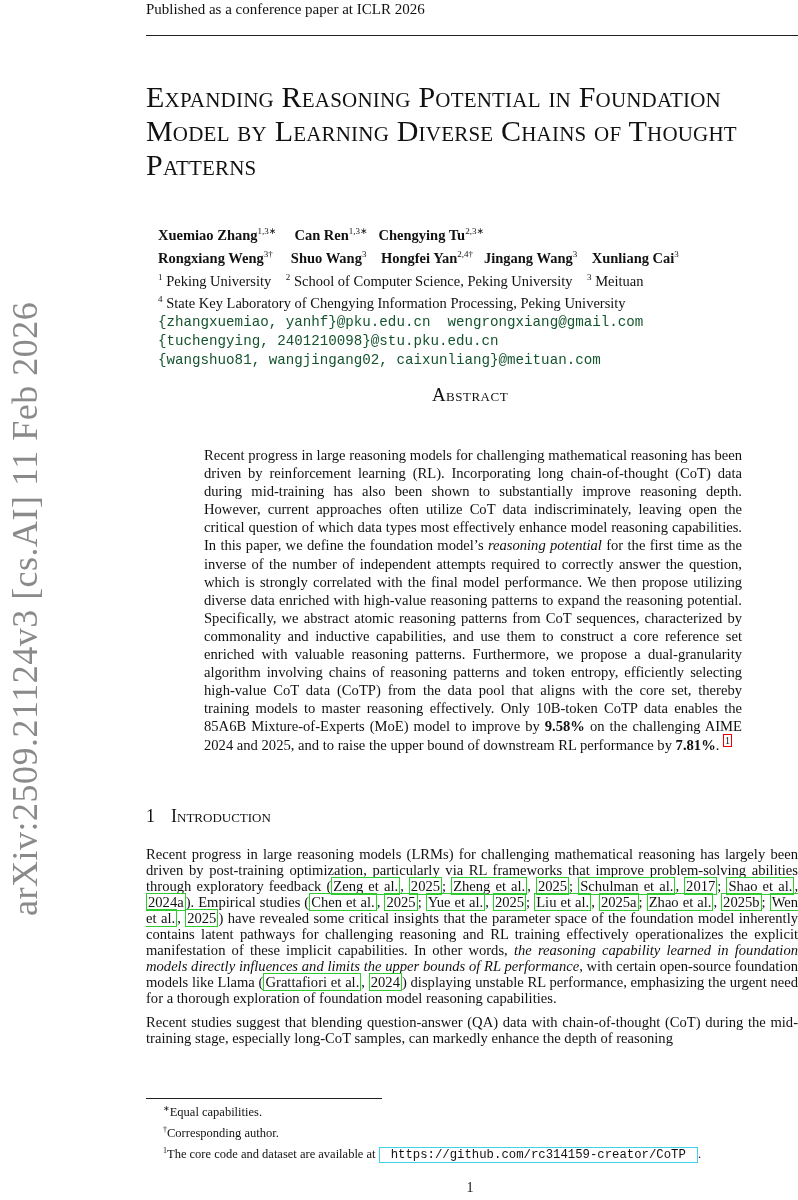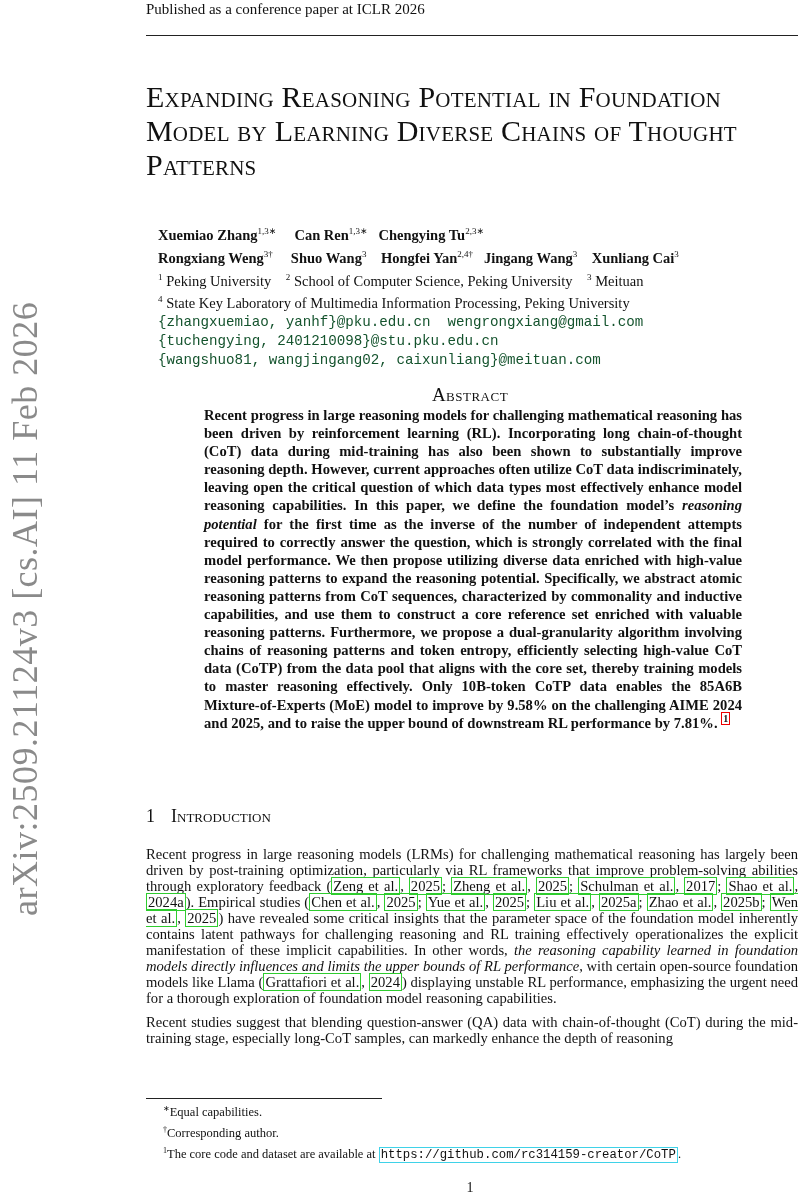--- a/index.html
+++ b/index.html
@@ -12,34 +12,34 @@
            letter-spacing:0.5px; }
   .title { position:absolute; left:146px; top:80px; width:660px; font-size:30px; line-height:34px;
            font-variant:small-caps; letter-spacing:0.2px; }
   .authors { position:absolute; left:158px; top:222px; width:640px; font-size:14.5px; line-height:19px; }
   .authors b { font-weight:bold; }
   .authors sup { font-size:9px; font-weight:normal; }
   .aff { font-size:14.5px; }
   .mono { font-family:"Liberation Mono", monospace; font-size:14.2px; color:#14532d; line-height:19px; }
   .abs-title { position:absolute; left:0; width:940px; top:384px; text-align:center; font-size:19px;
                font-variant:small-caps; letter-spacing:0.5px; }
-  .abstract { position:absolute; left:204px; top:406px; width:538px; font-size:14.6px; line-height:18.1px;
-              text-align:justify;font-weight:bold; }
+  .abstract { position:absolute; left:204px; top:446px; width:538px; font-size:14.6px; line-height:18.1px;
+              text-align:justify; }
   .fnbox { border:1px solid #e00; padding:0 1px; font-size:10px; vertical-align:super; line-height:1; }
   .sec { position:absolute; left:146px; top:806px; font-size:18px; }
   .sec .num { margin-right:16px; }
   .sec .t { font-variant:small-caps; }
   .intro { position:absolute; left:146px; top:846px; width:652px; font-size:14.6px; line-height:16px;
            text-align:justify; }
   .intro p { margin:0 0 8px 0; }
   .cite { border:1px solid #2ecc2e; padding:0 1px; }
   .fnrule { position:absolute; left:146px; top:1098px; width:236px; border-top:1px solid #222; }
   .footnotes { position:absolute; left:163px; top:1100px; width:640px; font-size:12.5px; line-height:17px; }
   .footnotes sup { font-size:8px; }
-  .urlbox { border:1px solid #3fd2e8; font-family:"Liberation Mono", monospace; font-size:12.3px; padding:0 1px; }
+  .urlbox { border:1px solid #3fd2e8; font-family:"Liberation Mono", monospace; font-size:12.3px; padding:0 11px; }
   .pagenum { position:absolute; left:0; width:940px; top:1180px; text-align:center; font-size:14px; }
 </style>
 </head>
 <body>
 
 <div class="header">Published as a conference paper at ICLR 2026</div>
 
 <div class="arxiv">arXiv:2509.21124v3  [cs.AI]  11 Feb 2026</div>
 
 <div class="title">Expanding Reasoning Potential in Foundation Model by Learning Diverse Chains of Thought Patterns</div>
@@ -56,21 +56,21 @@
     <b>Hongfei Yan</b><sup>2,4†</sup>&nbsp;&nbsp;
     <b>Jingang Wang</b><sup>3</sup>&nbsp;&nbsp;&nbsp;
     <b>Xunliang Cai</b><sup>3</sup>
   </div>
   <div class="aff">
     <sup>1</sup> <span>Peking University</span>&nbsp;&nbsp;&nbsp;
     <sup>2</sup> <span>School of Computer Science, Peking University</span>&nbsp;&nbsp;&nbsp;
     <sup>3</sup> <span>Meituan</span>
   </div>
   <div class="aff">
-    <sup>4</sup> <span>State Key Laboratory of Multimedia Information Processing, Peking University</span>
+    <sup>4</sup> <span>State Key Laboratory of Chengying Information Processing, Peking University</span>
   </div>
   <div class="mono" style="white-space:pre">{zhangxuemiao, yanhf}@pku.edu.cn  wengrongxiang@gmail.com</div>
   <div class="mono">{tuchengying, 2401210098}@stu.pku.edu.cn</div>
   <div class="mono">{wangshuo81, wangjingang02, caixunliang}@meituan.com</div>
 </div>
 
 <div class="abs-title">Abstract</div>
 
 <div class="abstract"><span>Recent progress in large reasoning models for challenging mathematical reasoning has been driven by reinforcement learning (RL).  Incorporating long chain-of-thought (CoT) data during mid-training has also been shown to substantially improve reasoning depth.  However, current approaches often utilize CoT data indiscriminately, leaving open the critical question of which data types most effectively enhance model reasoning capabilities. In this paper, we define the foundation model’s </span><i>reasoning potential</i><span> for the first time as the inverse of the number of independent attempts required to correctly answer the question, which is strongly correlated with the final model performance.  We then propose utilizing diverse data enriched with high-value reasoning patterns to expand the reasoning potential.  Specifically, we abstract atomic reasoning patterns from CoT sequences, characterized by commonality and inductive capabilities, and use them to construct a core reference set enriched with valuable reasoning patterns.  Furthermore, we propose a dual-granularity algorithm involving chains of reasoning patterns and token entropy, efficiently selecting high-value CoT data (CoTP) from the data pool that aligns with the core set, thereby training models to master reasoning effectively.  Only 10B-token CoTP data enables the 85A6B Mixture-of-Experts (MoE) model to improve by </span><b>9.58%</b><span> on the challenging AIME 2024 and 2025, and to raise the upper bound of downstream RL performance by </span><b>7.81%</b><span>. </span><span class="fnbox">1</span></div>
 

